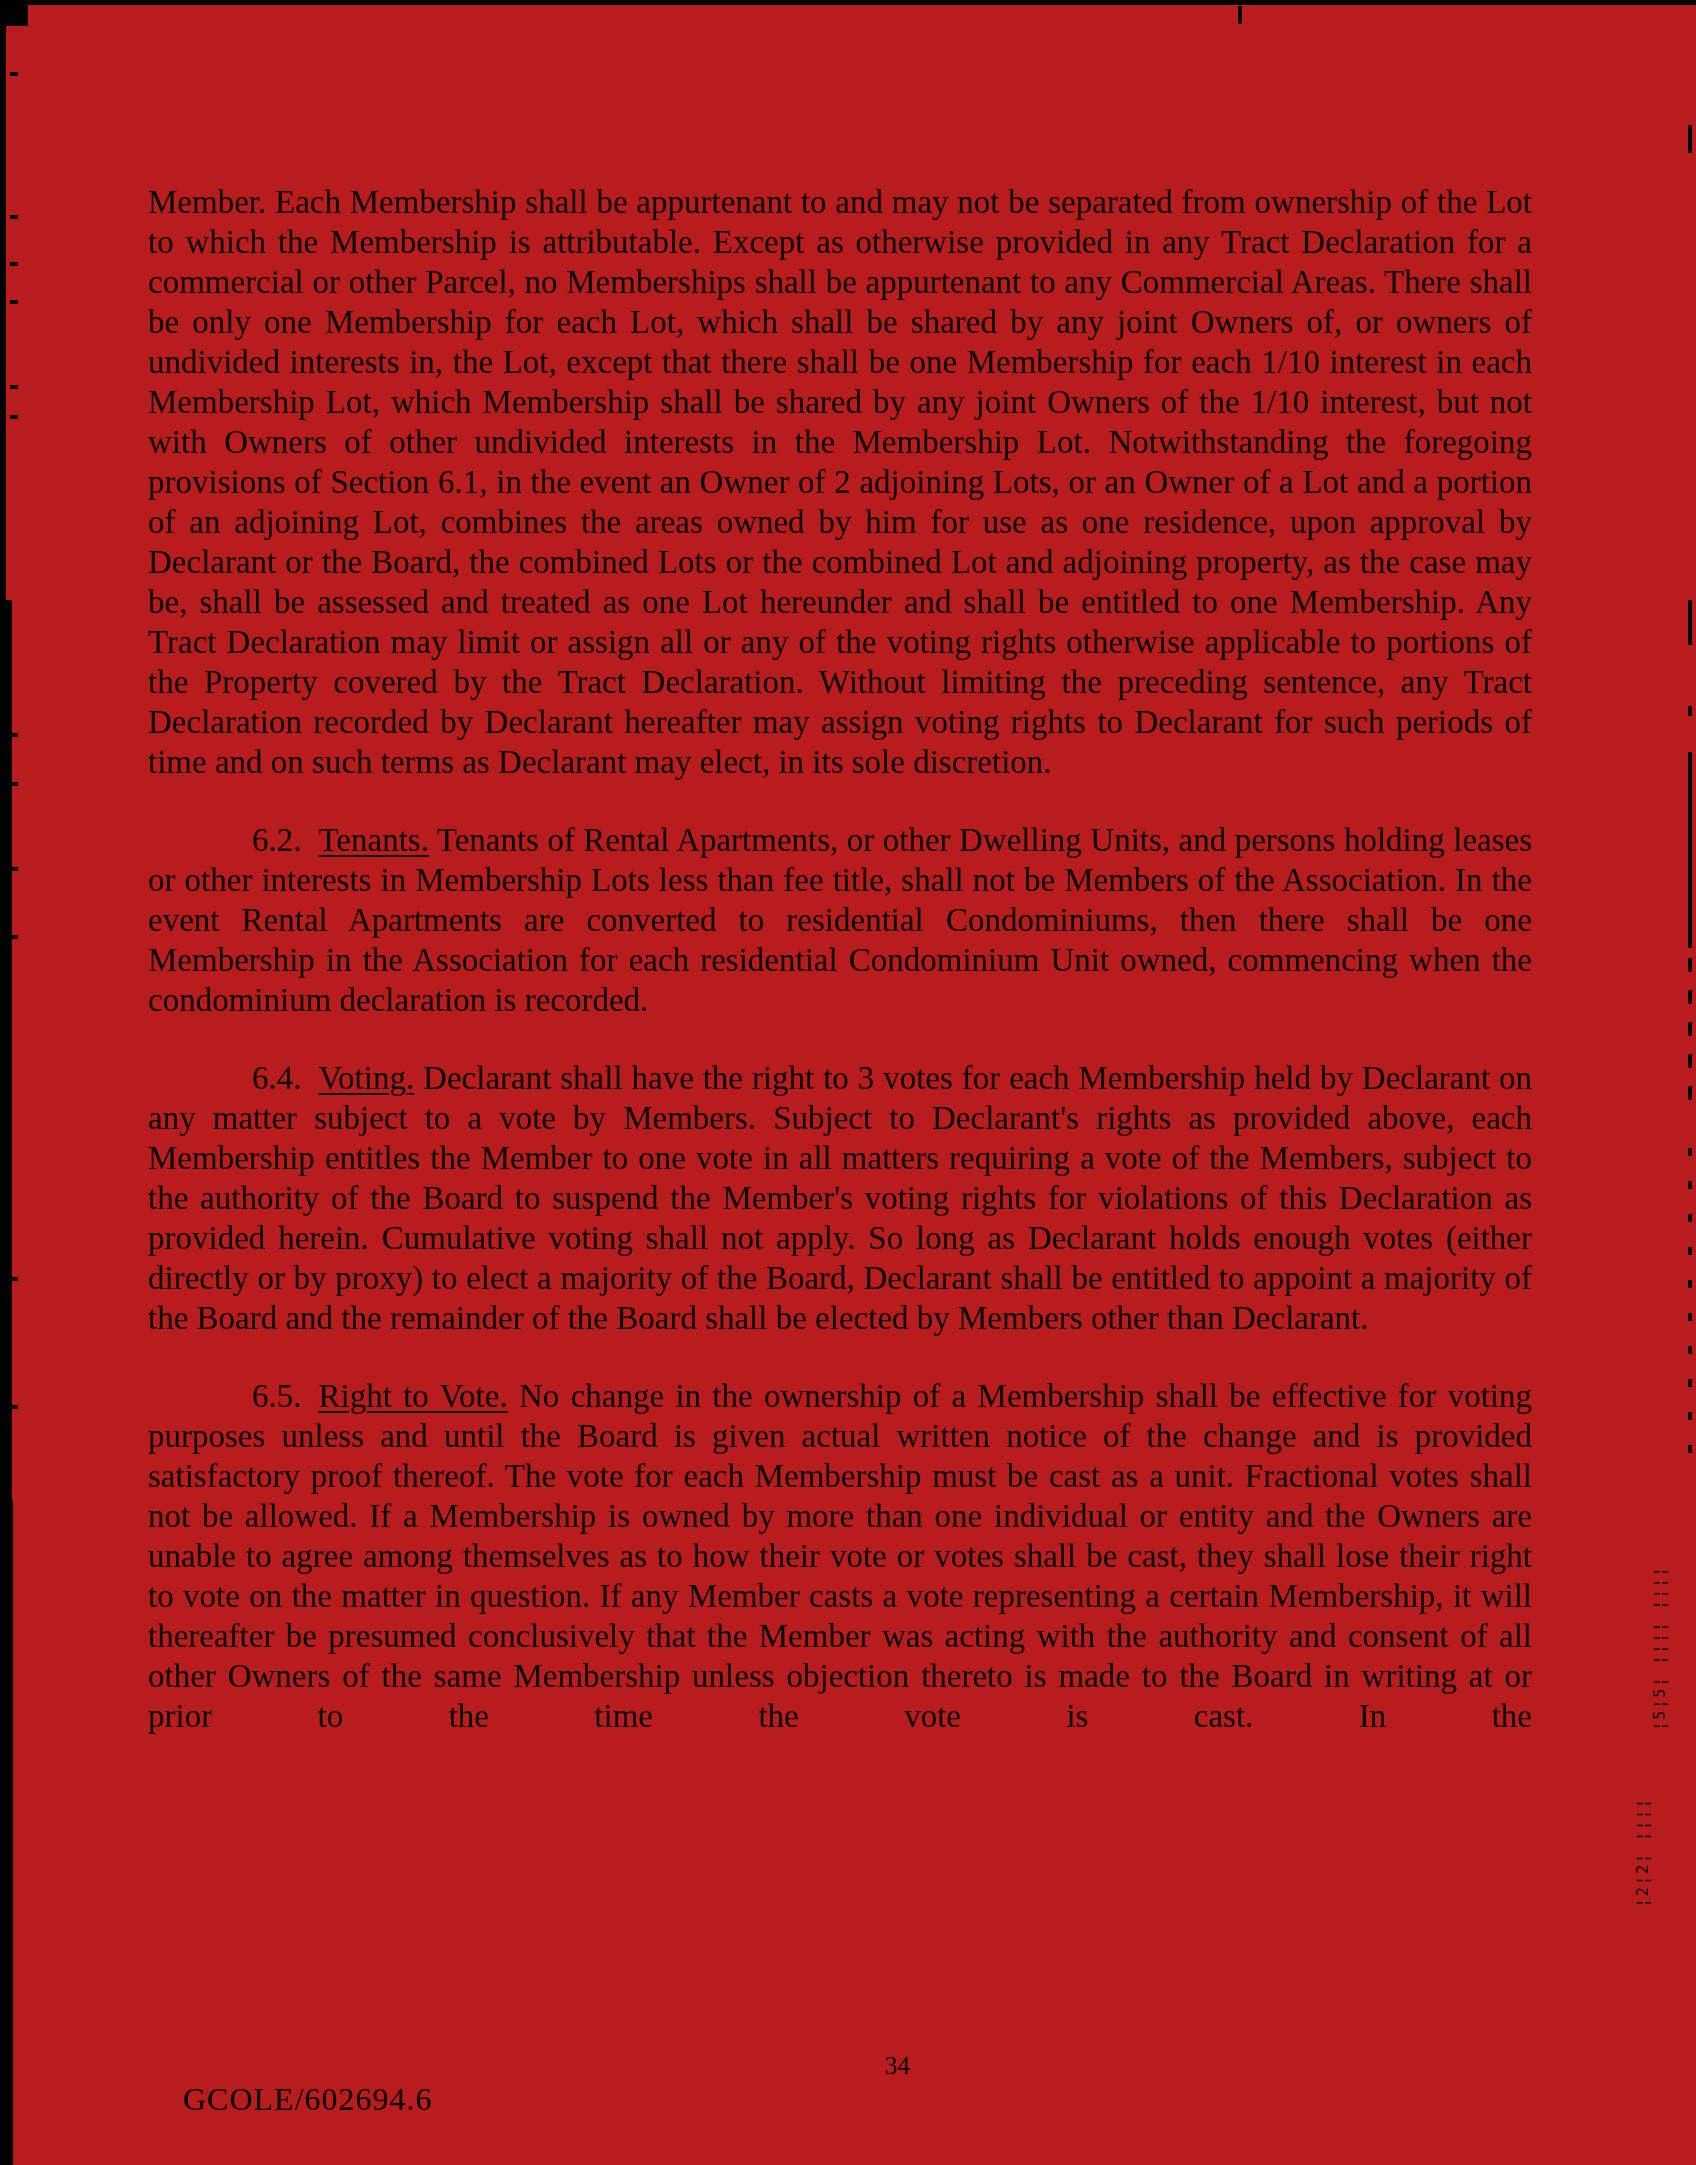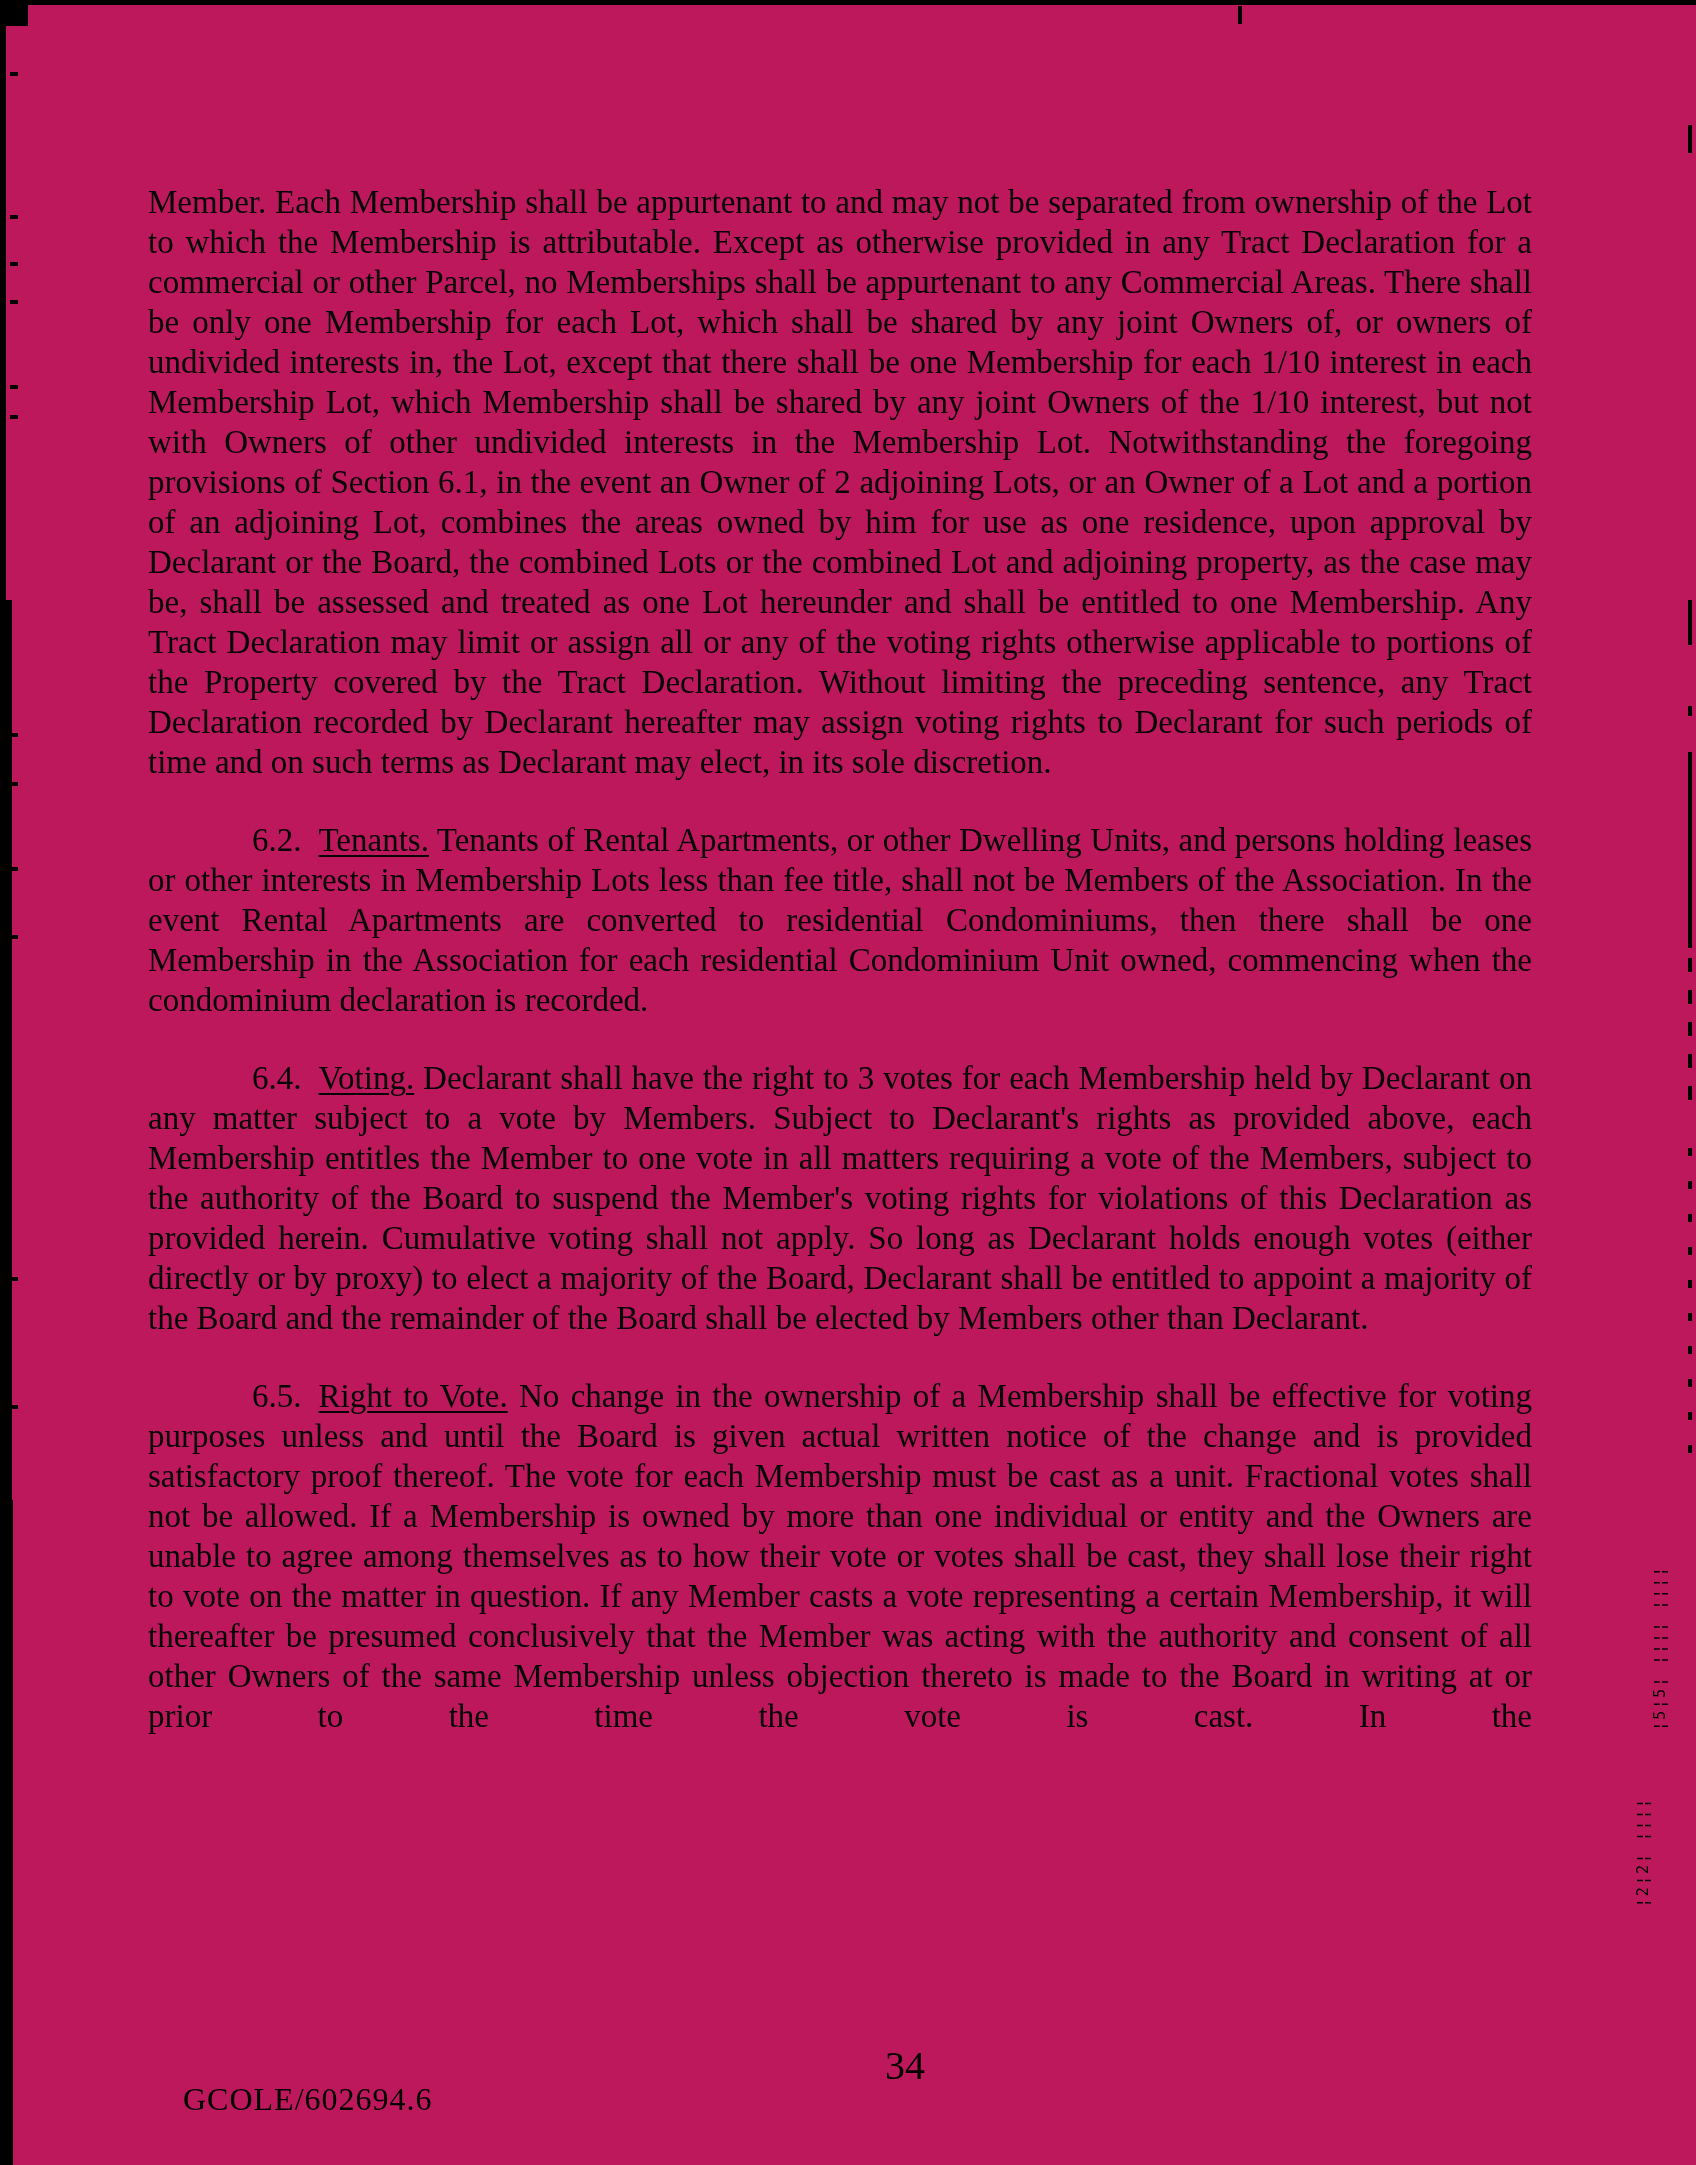--- a/index.html
+++ b/index.html
@@ -8,21 +8,21 @@
     width: 1696px;
     height: 2165px;
     background: #fdfdfd;
     overflow: hidden;
   }
   .page {
     position: absolute;
     left: 0; top: 0;
     width: 1696px;
     height: 2165px;
-    background: #be185d;
+    background: #b91c1c;
     overflow: hidden;
     font-family: "Liberation Serif", "DejaVu Serif", serif;
     color: #000;
   }
   
   .text-block {
     position: absolute;
     left: 148px;
     top: 182px;
     width: 1384px;
@@ -35,21 +35,21 @@
   p.section { text-indent: 104px; }
   p.flush-last { text-align-last: justify; }
   .sec-head { text-decoration: underline; text-underline-offset: 4px; text-decoration-thickness: 2px; }
   .numgap { display: inline-block; width: 17px; }
 
   
   .page-number {
     position: absolute;
     left: 885px;
     top: 2048px;
-    font-size: 40px;
+    font-size: 25px;
     line-height: 36px;
   }
   .file-reference {
     position: absolute;
     left: 183px;
     top: 2081px;
     font-size: 32px;
     line-height: 36px;
     letter-spacing: 1px;
   }

